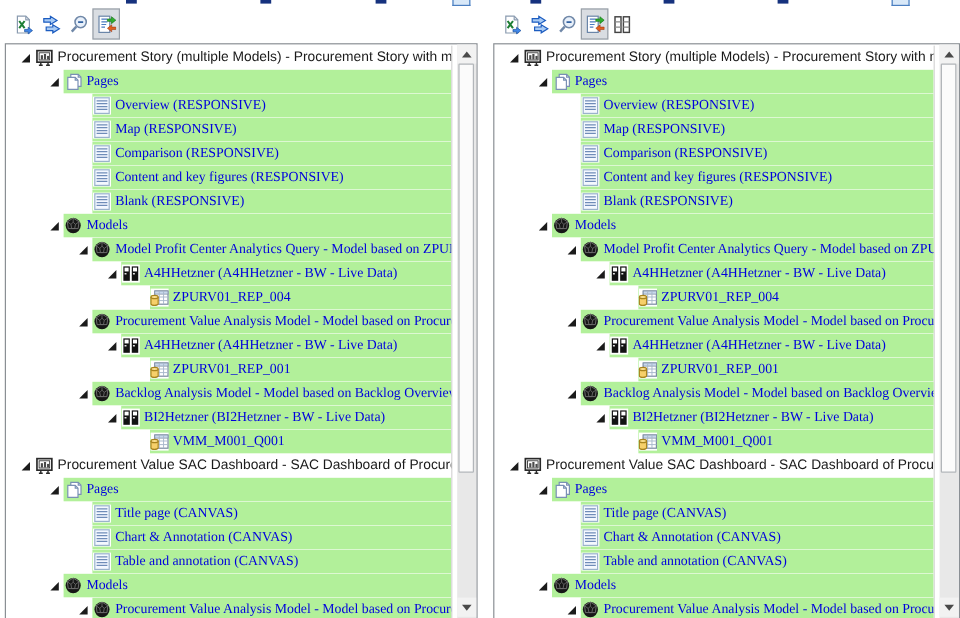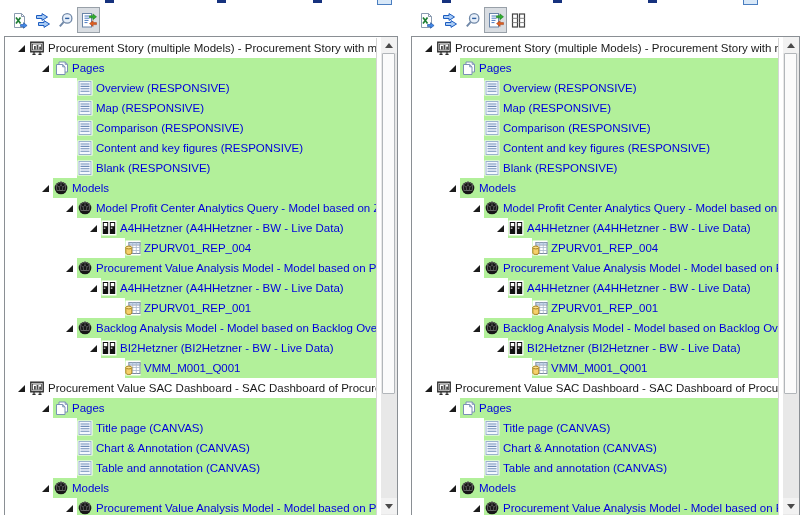--- a/index.html
+++ b/index.html
@@ -19,21 +19,21 @@
   #panel-right{left:411px;width:389px;height:482px;}
   .rows{position:absolute;left:0;top:1px;bottom:0;right:20px;overflow:hidden;border-right:1px solid #d5d5d5;}
   .trow{display:flex;align-items:center;height:20px;white-space:nowrap;overflow:hidden;}
   .spacer{flex:0 0 auto;height:100%;}
   .exp-slot{flex:0 0 16px;display:flex;align-items:center;justify-content:center;}
   .exp{width:0;height:0;border-bottom:7px solid #1b1b1b;border-left:7px solid transparent;}
   .hl{display:flex;align-items:center;flex:1 0 auto;height:100%;}
   .hl.green{background:#b2f09a;}
   .node-icon{flex:0 0 16px;width:16px;height:16px;display:inline-flex;}
   .lbl{padding:0 3px;color:#1a1a1a;}
-  .hl.green .lbl{color:#0000dd;}
+  .hl.green .lbl{color:#0000dd;font-family:Liberation Serif, serif;}
   
   .vscroll{position:absolute;top:0;right:0;width:16px;height:100%;background:#e8e8e8;}
   .sb-btn{position:absolute;left:0;width:16px;height:16px;background:#f2f2f2;display:flex;align-items:center;justify-content:center;}
   .sb-btn.up{top:0;}
   .sb-btn.down{bottom:3px;}
   .tri-up{width:0;height:0;border-left:4px solid transparent;border-right:4px solid transparent;border-bottom:5px solid #4a4a4a;}
   .tri-down{width:0;height:0;border-left:4px solid transparent;border-right:4px solid transparent;border-top:5px solid #4a4a4a;}
   .sb-thumb{position:absolute;left:1px;width:13px;background:#fbfbfb;border:1px solid #b2b6ba;box-sizing:border-box;border-radius:1px;}
 </style>
 </head>

